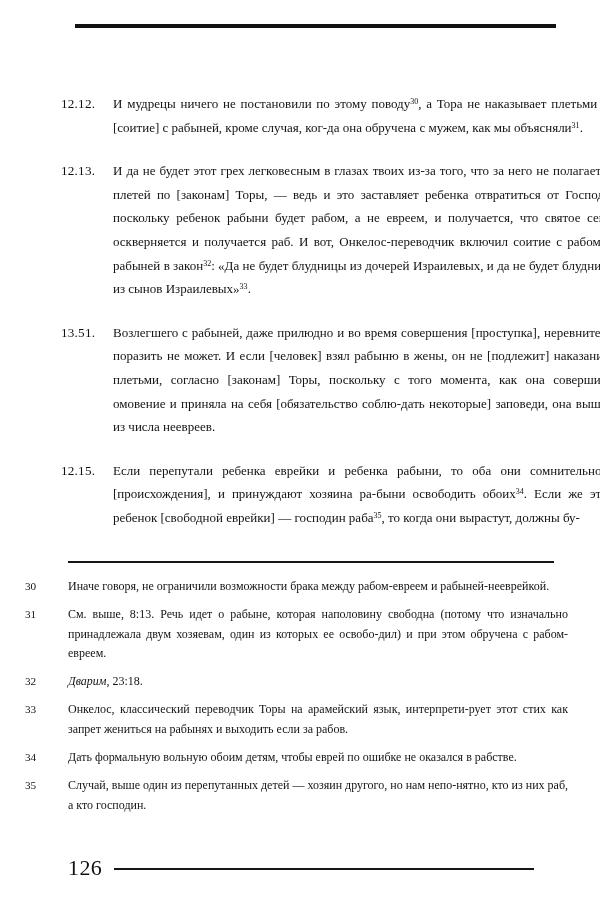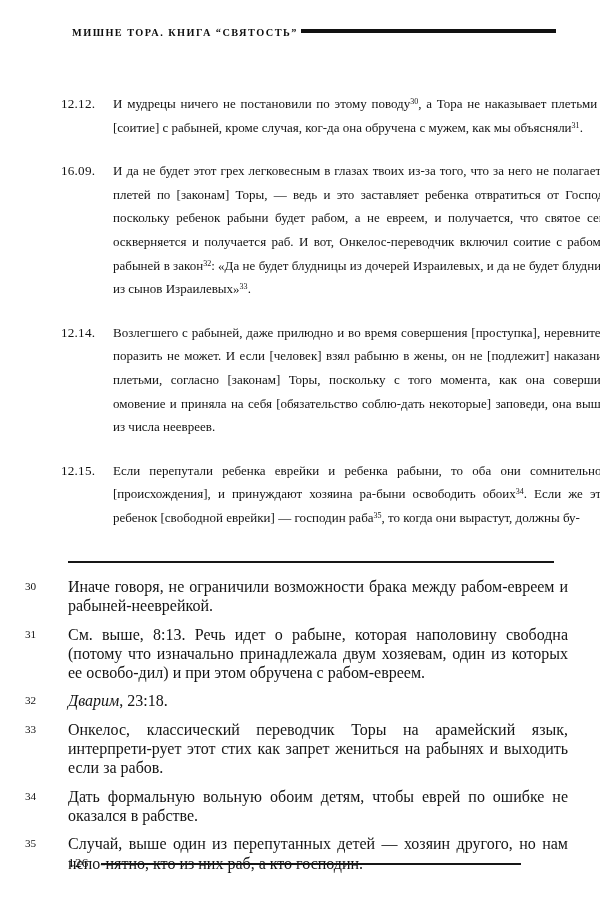--- a/index.html
+++ b/index.html
@@ -120,39 +120,39 @@
     font-size: 11.2px;
     line-height: 19.3px;
     font-variant-numeric: oldstyle-nums;
     font-feature-settings: "onum" 1;
     color: #141414;
     padding-left: 9px;
     box-sizing: border-box;
   }
   .fn-text {
     flex: 1 1 auto;
-    font-size: 16px;
+    font-size: 12px;
     line-height: 19.3px;
     text-align: justify;
     text-justify: inter-word;
     color: #141414;
   }
   .fn-text .cite { font-style: italic; }
 
   
   .folio {
     position: absolute;
     left: 68px;
     top: 855px;
     width: 500px;
     display: flex;
     align-items: center;
   }
   .folio-number {
-    font-size: 13px;
+    font-size: 22px;
     font-variant-numeric: oldstyle-nums;
     font-feature-settings: "onum" 1;
     letter-spacing: 0.4px;
     color: #111111;
     white-space: nowrap;
   }
   .folio-rule {
     height: 1.5px;
     background: #161616;
     margin-left: 12px;
@@ -160,38 +160,37 @@
     position: relative;
     top: 1px;
   }
 </style>
 </head>
 <body>
 
 <div class="page">
 
   <div class="running-head">
-    <span class="running-head-title">МИШНЕ ТОРА. КНИГА “СВЯТОСТЬ”</span>
     <span class="running-head-rule"></span>
   </div>
 
   <div class="body-block">
 
     <div class="section">
       <div class="section-number">12.12.</div>
       <div class="section-text">И мудрецы ничего не постановили по этому поводу<sup>30</sup>, а Тора не наказывает плетьми за [соитие] с рабыней, кроме случая, ког-да она обручена с мужем, как мы объясняли<sup>31</sup>.</div>
     </div>
 
     <div class="section">
-      <div class="section-number">16.09.</div>
+      <div class="section-number">12.13.</div>
       <div class="section-text">И да не будет этот грех легковесным в глазах твоих из-за того, что за него не полагается плетей по [законам] Торы, — ведь и это заставляет ребенка отвратиться от Господа, поскольку ребенок рабыни будет рабом, а не евреем, и получается, что святое семя оскверняется и получается раб. И вот, Онкелос-переводчик включил соитие с рабом и рабыней в закон<sup>32</sup>: «Да не будет блудницы из дочерей Израилевых, и да не будет блудника из сынов Израилевых»<sup>33</sup>.</div>
     </div>
 
     <div class="section">
-      <div class="section-number">12.14.</div>
+      <div class="section-number">13.51.</div>
       <div class="section-text">Возлегшего с рабыней, даже прилюдно и во время совершения [проступка], неревнитель поразить не может. И если [человек] взял рабыню в жены, он не [подлежит] наказанию плетьми, согласно [законам] Торы, поскольку с того момента, как она совершила омовение и приняла на себя [обязательство соблю-дать некоторые] заповеди, она вышла из числа неевреев.</div>
     </div>
 
     <div class="section">
       <div class="section-number">12.15.</div>
       <div class="section-text">Если перепутали ребенка еврейки и ребенка рабыни, то оба они сомнительного [происхождения], и принуждают хозяина ра-быни освободить обоих<sup>34</sup>. Если же этот ребенок [свободной еврейки] — господин раба<sup>35</sup>, то когда они вырастут, должны бу-</div>
     </div>
 
   </div>
 

